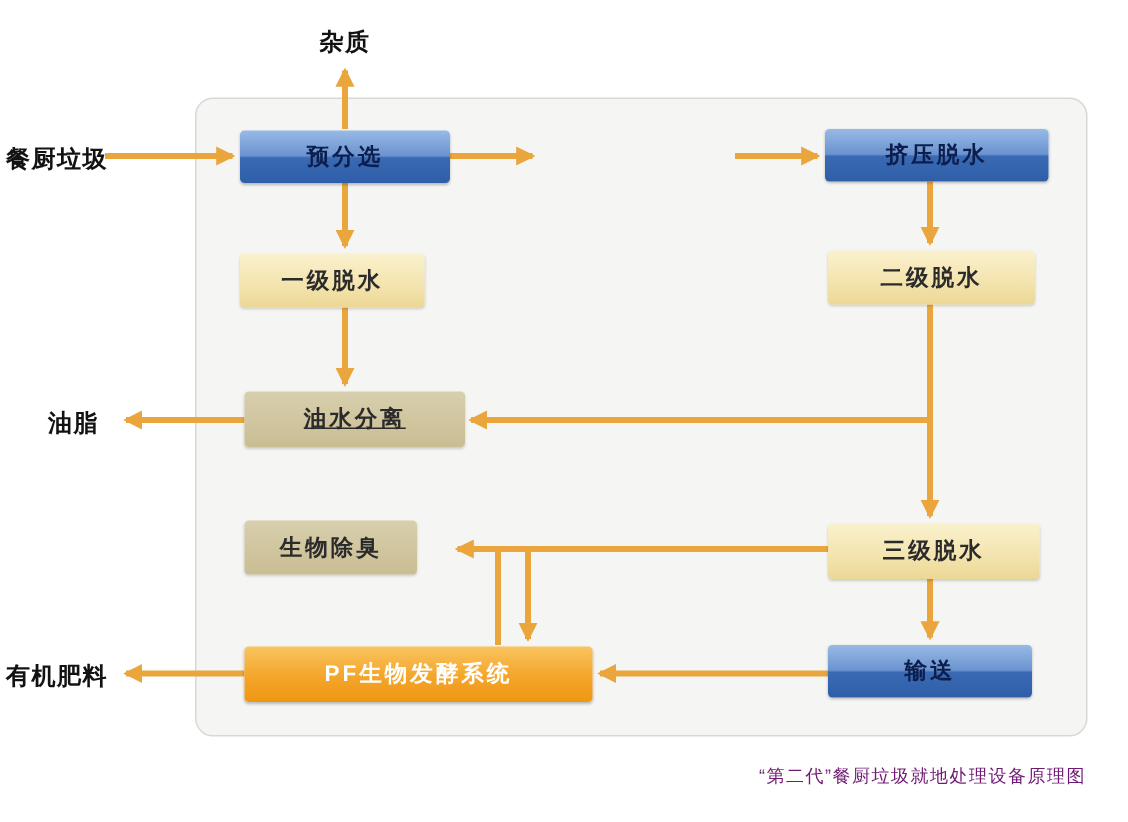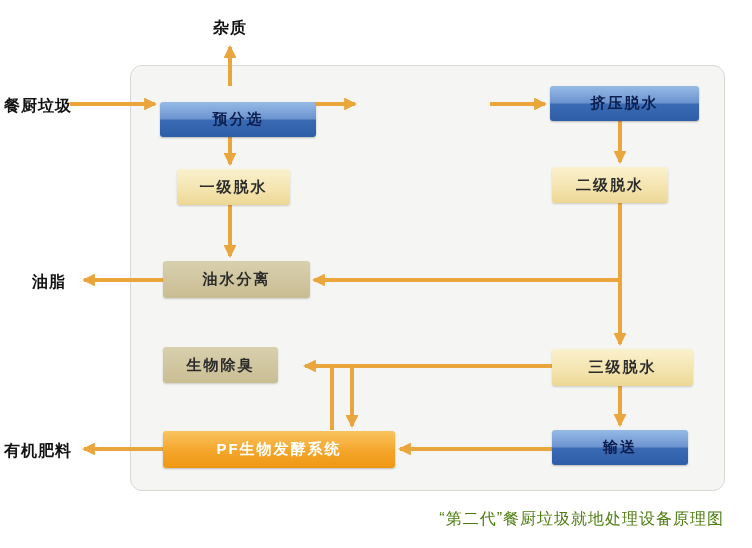--- a/index.html
+++ b/index.html
@@ -32,21 +32,21 @@
   }
   .node.orange{
     background:linear-gradient(180deg,#f9c45f 0%,#f4a52a 55%,#ef9713 100%);
     color:#ffffff;box-shadow:0 1px 2px rgba(0,0,0,.25);
   }
   .ext-label{
     position:absolute;z-index:3;font-size:16px;font-weight:bold;color:#121212;
     letter-spacing:1px;white-space:nowrap;
   }
   .caption{
-    position:absolute;z-index:3;right:28px;top:509px;font-size:16px;color:#4d7c0f;
+    position:absolute;z-index:3;right:28px;top:509px;font-size:12px;color:#701a75;
     letter-spacing:1px;white-space:nowrap;
   }
 </style>
 </head>
 <body>
 
 <div class="stage">
 
   <div class="container-panel"></div>
 
@@ -69,25 +69,25 @@
       <path d="M163,280 H84" marker-end="url(#ah)"></path>
       <path d="M620,386 V425" marker-end="url(#ah)"></path>
       <path d="M552,366 H305" marker-end="url(#ah)"></path>
       <path d="M352,366 V426" marker-end="url(#ah)"></path>
       <path d="M332,430 V366"></path>
       <path d="M552,449 H400" marker-end="url(#ah)"></path>
       <path d="M163,449 H84" marker-end="url(#ah)"></path>
     </g>
   </svg>
 
-  <div class="node blue" style="left:160px;top:102px;width:156px;height:35px;">预分选</div>
+  <div class="node blue" style="left:160px;top:87px;width:140px;height:35px;">预分选</div>
   <div class="node blue" style="left:550px;top:86px;width:149px;height:35px;">挤压脱水</div>
-  <div class="node cream" style="left:177px;top:169px;width:113px;height:36px;">一级脱水</div>
-  <div class="node cream" style="left:552px;top:167px;width:116px;height:36px;">二级脱水</div>
-  <div class="node tan" style="left:163px;top:261px;width:147px;height:37px;">油水分离</div>
+  <div class="node cream" style="left:160px;top:169px;width:123px;height:36px;">一级脱水</div>
+  <div class="node cream" style="left:552px;top:167px;width:138px;height:36px;">二级脱水</div>
+  <div class="node tan" style="left:163px;top:261px;width:147px;height:37px;text-decoration:underline;">油水分离</div>
   <div class="node tan" style="left:163px;top:347px;width:115px;height:36px;">生物除臭</div>
   <div class="node cream" style="left:552px;top:349px;width:141px;height:37px;">三级脱水</div>
   <div class="node blue" style="left:552px;top:430px;width:136px;height:35px;">输送</div>
   <div class="node orange" style="left:163px;top:431px;width:232px;height:37px;">PF生物发酵系统</div>
 
   <div class="ext-label" style="left:202px;top:18px;width:56px;text-align:center;">杂质</div>
   <div class="ext-label" style="left:4px;top:96px;">餐厨垃圾</div>
   <div class="ext-label" style="left:32px;top:272px;">油脂</div>
   <div class="ext-label" style="left:4px;top:441px;">有机肥料</div>
 

